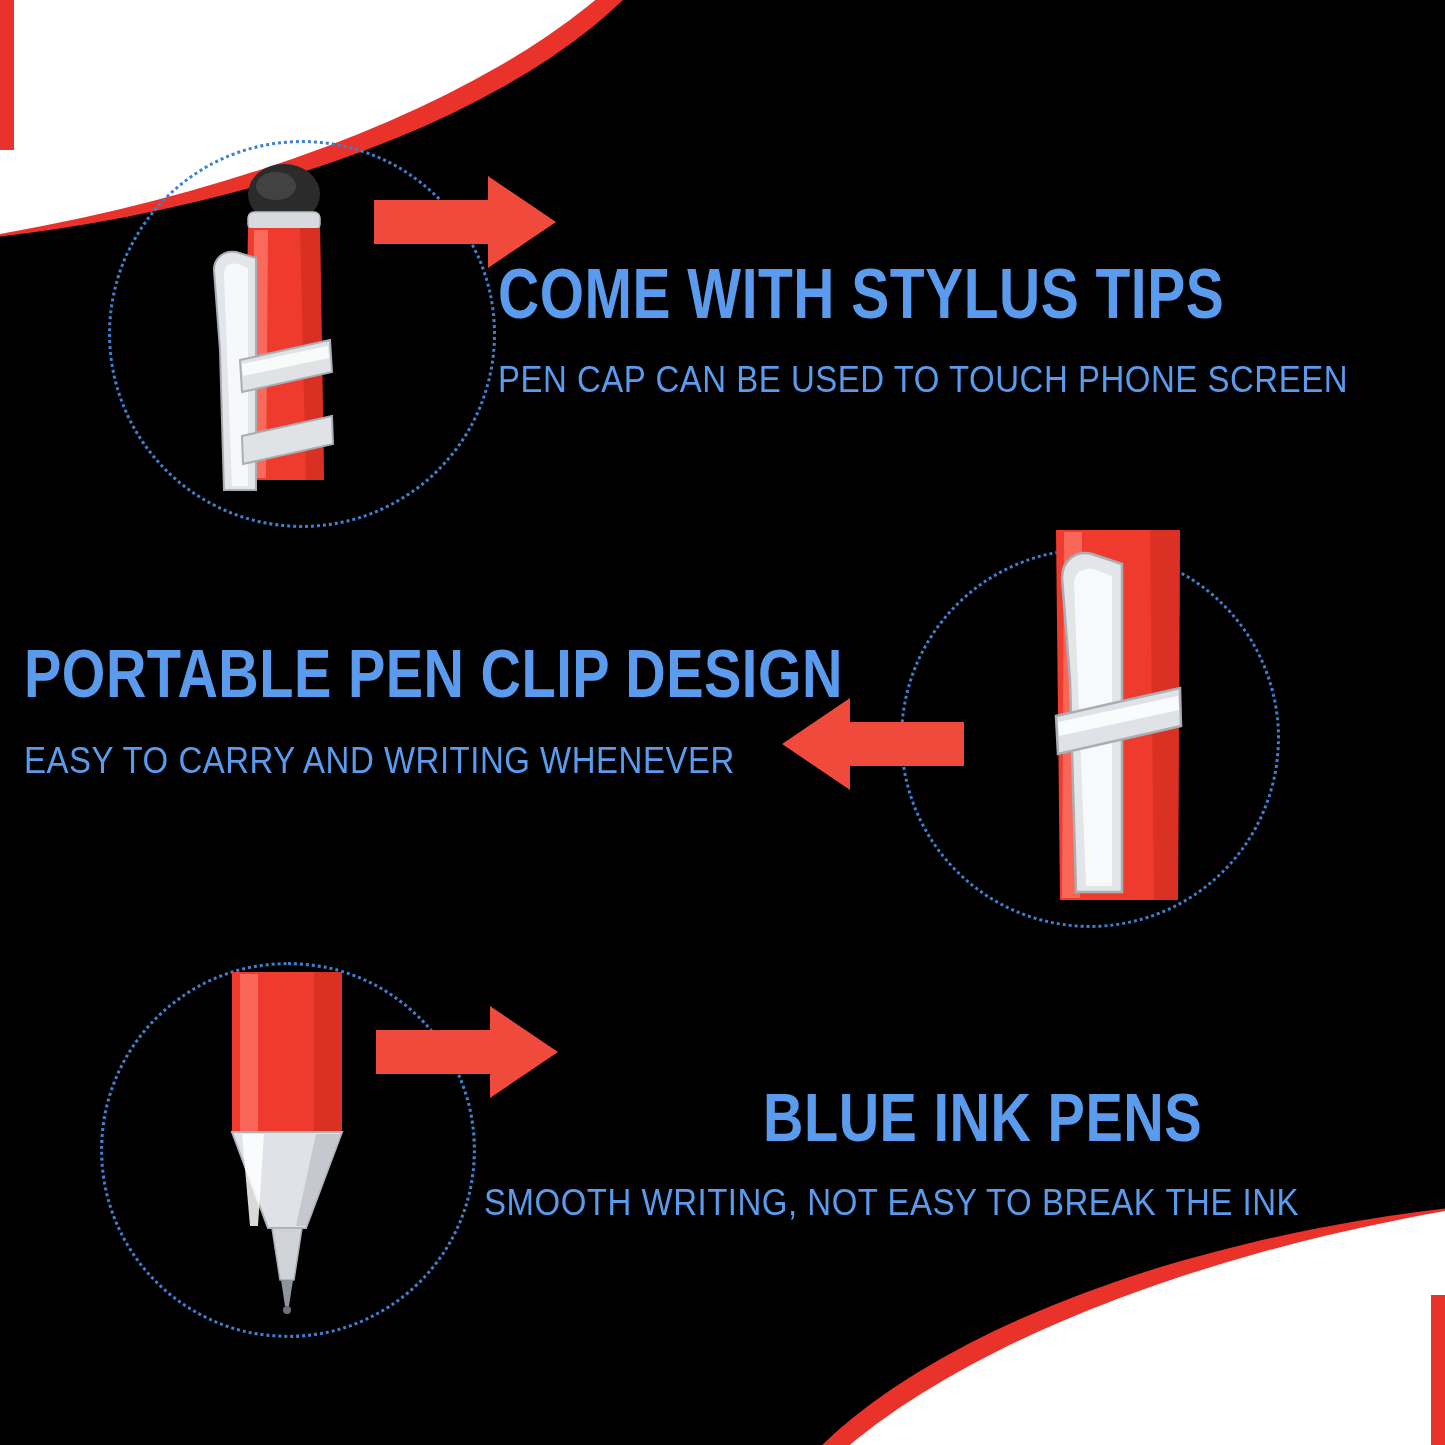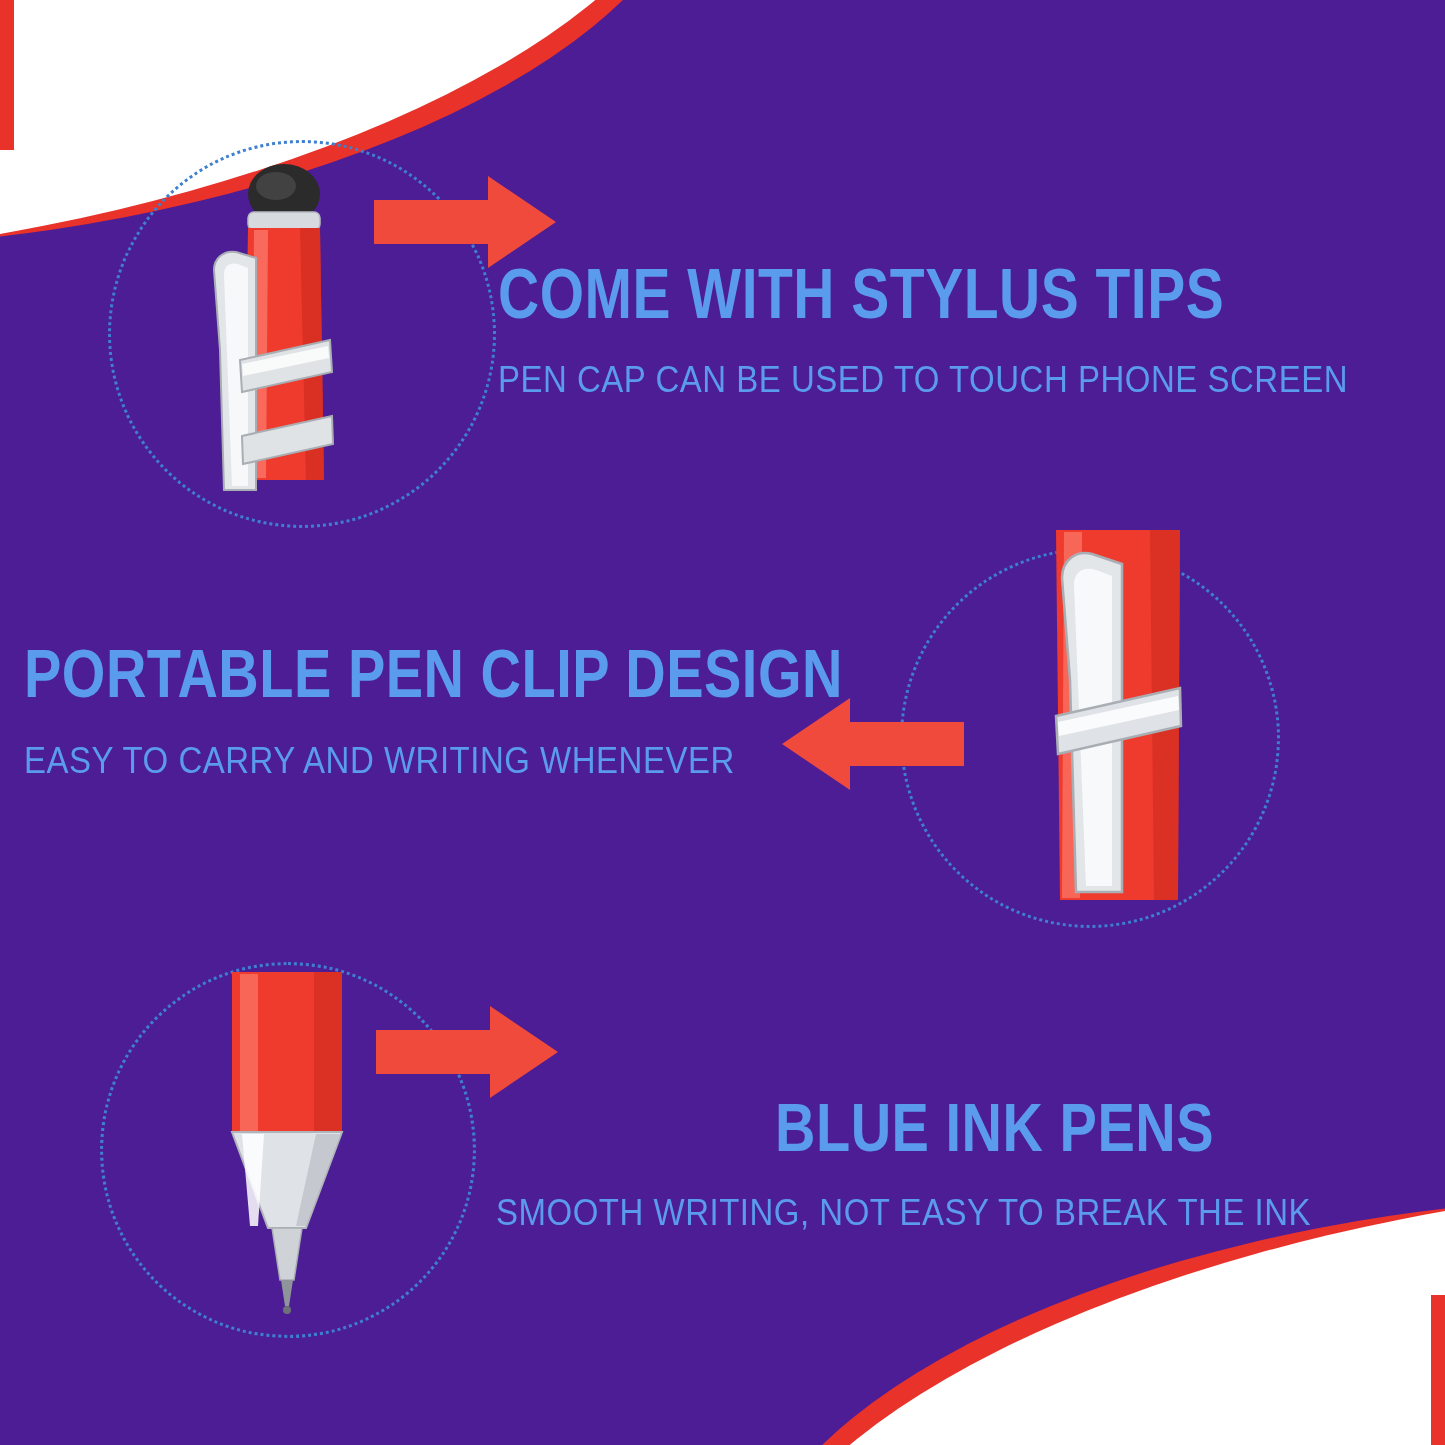--- a/index.html
+++ b/index.html
@@ -10,21 +10,21 @@
     width: 1445px;
     height: 1445px;
     background: #ffffff;
     font-family: "Liberation Sans", sans-serif;
     overflow: hidden;
   }
   .page {
     position: relative;
     width: 1445px;
     height: 1445px;
-    background: #4c1d95;
+    background: #000000;
     overflow: hidden;
   }
 
   
   .corner-tl {
     position: absolute;
     left: -40px;
     top: -130px;
     width: 760px;
     height: 330px;
@@ -111,21 +111,21 @@
   .f1-text { left: 498px; top: 258px; }
   .f1-text .headline { font-size: 57px; }
   .f1-text .subline  { font-size: 33px; margin-top: 40px; }
 
   
   .f2-text { left: 24px; top: 638px; }
   .f2-text .headline { font-size: 56px; }
   .f2-text .subline  { font-size: 33px; margin-top: 42px; }
 
   
-  .f3-text { left: 496px; top: 1082px; margin-top: 10px; }
+  .f3-text { left: 484px; top: 1082px; }
   .f3-text .headline { font-size: 56px; text-align: center; }
   .f3-text .subline  { font-size: 33px; margin-top: 40px; }
 
   
   .circle {
     position: absolute;
     border: 3px dotted #3f7fd0;
     border-radius: 50%;
     box-sizing: border-box;
     z-index: 4;

